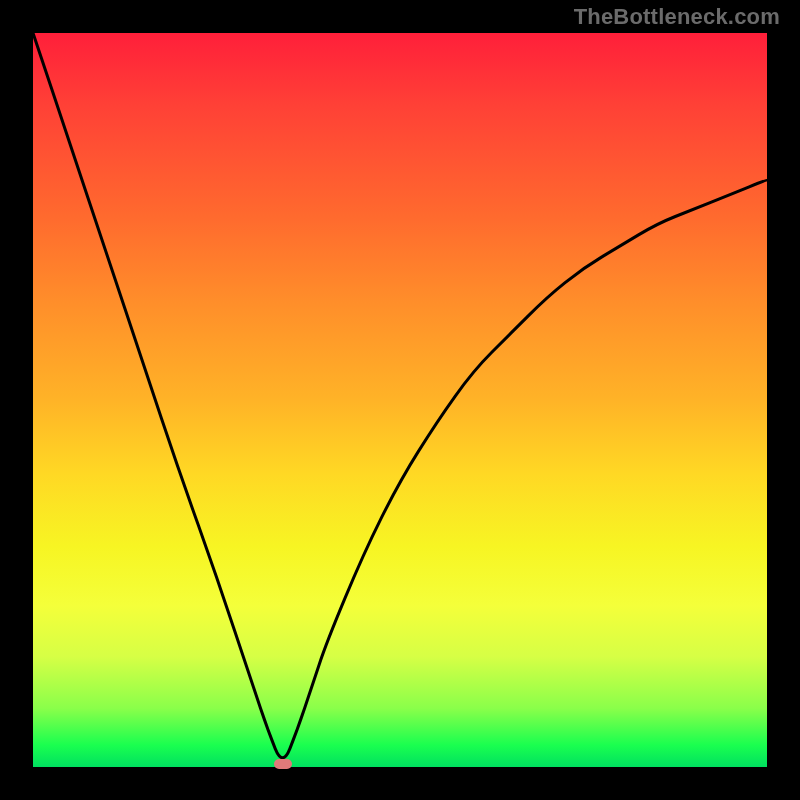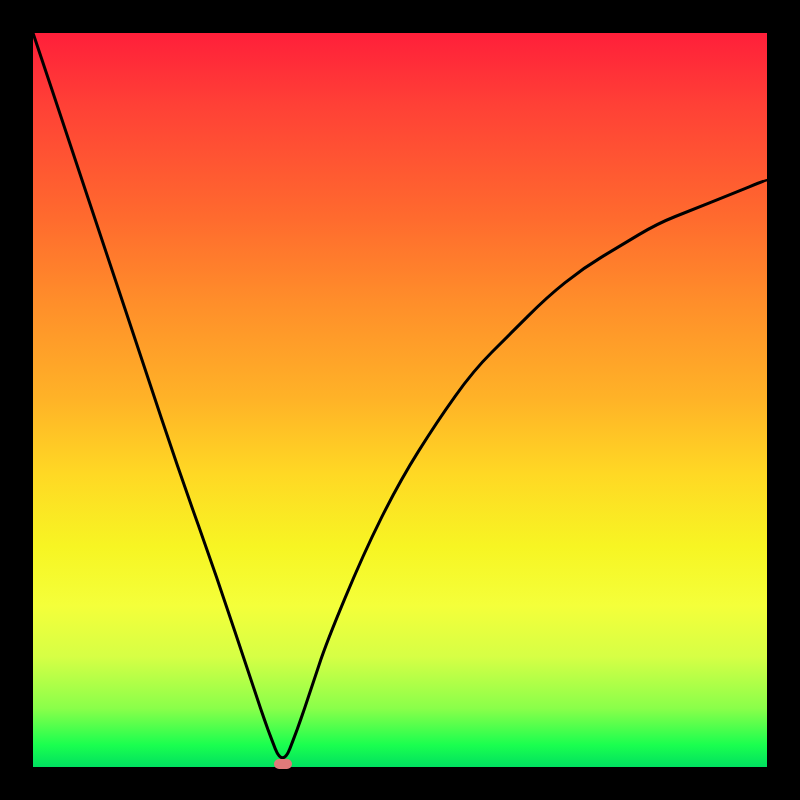--- a/index.html
+++ b/index.html
@@ -65,13 +65,14 @@
 
 <div class="frame">
   <div class="plot-area"></div>
 
   <svg class="curve" width="800" height="800" viewBox="0 0 800 800">
     <path id="curve-path" d="M 33.0 33.0 Q 33.0 33.0 51.4 88.1 Q 69.7 143.1 88.1 198.2 Q 106.4 253.2 124.8 308.3 Q 143.1 363.3 161.4 418.3 Q 179.8 473.4 198.2 524.8 Q 216.5 576.2 234.8 631.2 Q 253.2 686.3 260.5 708.3 Q 267.9 730.3 275.2 748.6 Q 282.6 767.0 289.9 748.6 Q 297.2 730.3 304.6 708.3 Q 311.9 686.3 319.3 664.2 Q 326.6 642.2 345.0 598.2 Q 363.3 554.1 381.6 517.4 Q 400.0 480.7 418.4 451.4 Q 436.7 422.0 455.1 396.3 Q 473.4 370.6 491.8 352.3 Q 510.1 333.9 528.5 315.6 Q 546.8 297.2 565.1 282.6 Q 583.5 267.9 601.9 256.9 Q 620.2 245.9 638.5 234.9 Q 656.9 223.8 675.3 216.5 Q 693.6 209.2 712.0 201.8 Q 730.3 194.5 748.6 187.1 T 767.0 179.8" fill="none" stroke="#000" stroke-width="3" stroke-linecap="round" stroke-linejoin="round"></path>
   </svg>
 
   <div class="marker" id="min-marker" style="left: 273.56px; top: 759px; background: rgb(224, 122, 122);"></div>
 
+  <div class="watermark">TheBottleneck.com</div>
 </div>
 
 </body></html>

